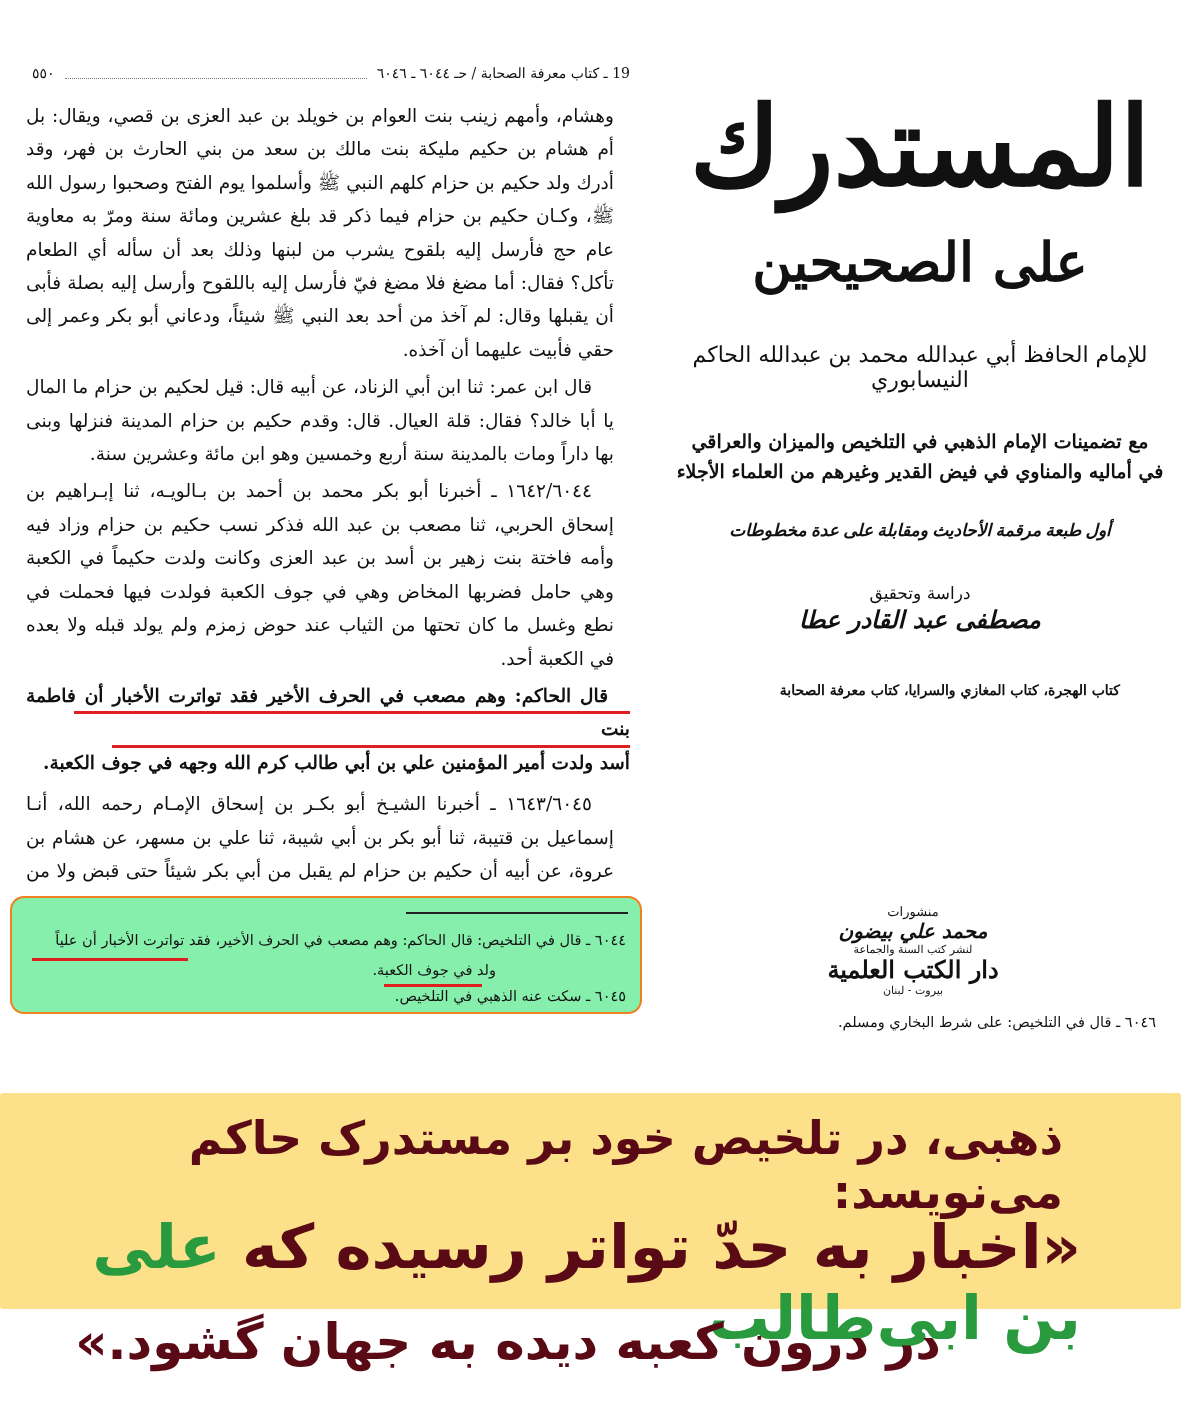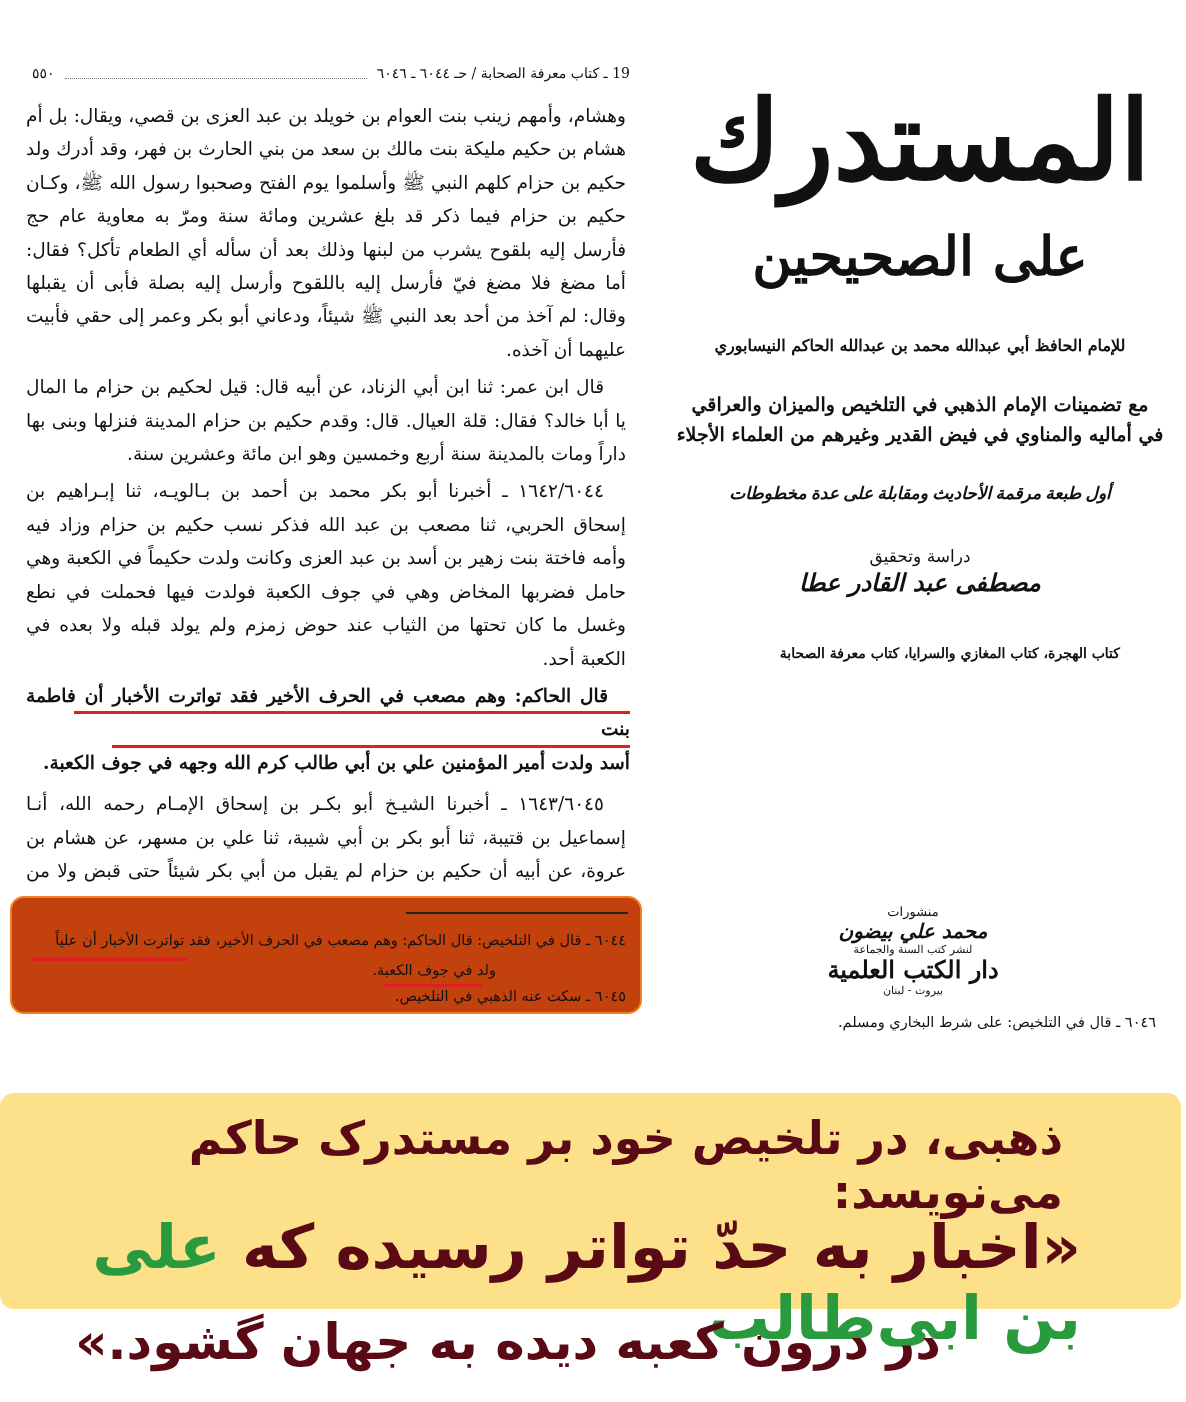--- a/index.html
+++ b/index.html
@@ -10,60 +10,60 @@
   .page-left {
     position:absolute; left:18px; top:55px; width:620px; height:1000px;
     direction:rtl; text-align:justify;
   }
   .running-head {
     position:absolute; top:6px; left:14px; right:8px; height:24px;
     font-size:14px; display:flex; justify-content:space-between; align-items:center;
   }
   .running-head .dots { flex:1; border-bottom:1px dotted #777; margin:0 10px; height:10px; }
   .body-text { position:absolute; top:44px; left:8px; right:8px; font-size:18.5px; line-height:33.4px; }
-  .para { margin:0 4px 4px 0; text-indent:22px; }
+  .para { margin:0 16px 4px 0; text-indent:22px; }
   .para.no-indent { text-indent:0; }
   .para-sep { height:8px; }
   .hl-wrap { position:relative;font-weight:bold; }
   .red-line { position:absolute; height:3px; background:#e02020; }
   .footnote-box {
     position:absolute; left:10px; top:896px; width:632px; height:118px;
-    border:2.5px solid #f08020; border-radius:14px; background:#c2410c;
+    border:2.5px solid #f08020; border-radius:14px; background:#86efac;
     direction:rtl; box-sizing:border-box;
   }
   .fn-rule { position:absolute; top:14px; right:12px; width:222px; height:2px; background:#222; }
   .fn-line { position:absolute; right:14px; font-size:14.5px; white-space:nowrap; }
   .fn-after { position:absolute; right:30px; top:1014px; font-size:14.5px; direction:rtl; white-space:nowrap; }
 
   .cover {
     position:absolute; left:660px; top:60px; width:520px; height:990px;
     direction:rtl; text-align:center;
   }
   .cover .title {
     font-family:"DejaVu Serif", serif; font-weight:bold; font-size:110px; line-height:130px;
-    margin-top:16px; letter-spacing:2px;
+    margin-top:22px; letter-spacing:2px;
   }
   .cover .subtitle { font-weight:bold; font-size:54px; line-height:80px; margin-top:10px; }
-  .cover .author { font-weight:bold; font-size:16px; margin-top:40px; }
+  .cover .author { font-weight:normal; font-size:22px; margin-top:40px; }
   .cover .with-line { font-weight:bold; font-size:19px; line-height:30px; margin-top:34px; }
   .cover .edition { font-weight:bold; font-style:italic; font-size:17px; margin-top:34px;font-family:Liberation Serif, serif; }
   .cover .study-label { font-size:17px; margin-top:42px; }
   .cover .editor { font-weight:bold; font-size:24px; font-style:italic; margin-top:2px; }
   .cover .books { font-weight:bold; font-size:14px; margin-top:48px; text-align:right; padding-right:60px; }
   .cover .volume { font-weight:bold; font-size:30px; margin-top:64px; }
   .cover .publisher { position:absolute; top:844px; left:0; right:14px; text-align:center; }
   .publisher .p1 { font-size:13px; }
   .publisher .p2 { font-size:20px; font-style:italic; font-weight:bold; }
   .publisher .p3 { font-size:11px; }
   .publisher .p4 { font-size:24px; font-weight:bold; line-height:28px; }
   .publisher .p5 { font-size:11px; }
 
   .banner {
     position:absolute; left:0; top:1093px; width:1181px; height:216px;
-    background:#fde18a; border-radius:14px; direction:rtl;
+    background:#fde18a; border-radius:3px; direction:rtl;
     font-family:"DejaVu Sans", sans-serif; font-weight:bold; color:#5a0a14;
   }
   .banner .b1 { position:absolute; right:118px; top:18px; font-size:46px; }
   .banner .b2 { position:absolute; right:100px; top:118px; font-size:61px; }
   .banner .b2 .green { color:#2a9a3e; }
   .banner .b3 { position:absolute; right:240px; top:220px; font-size:50px; }
 </style>
 </head>
 <body>
 

